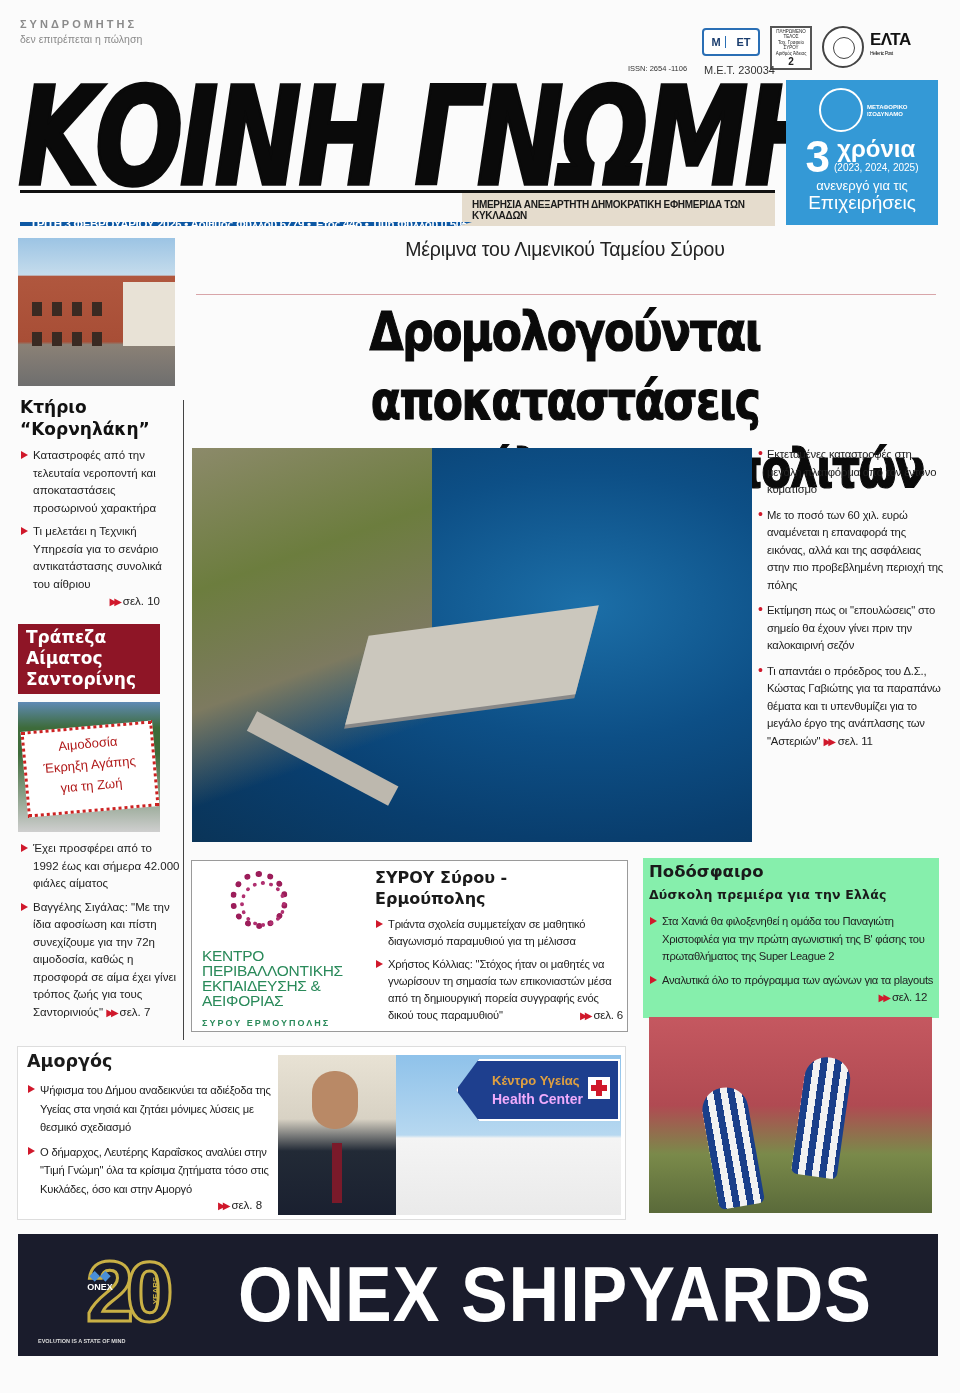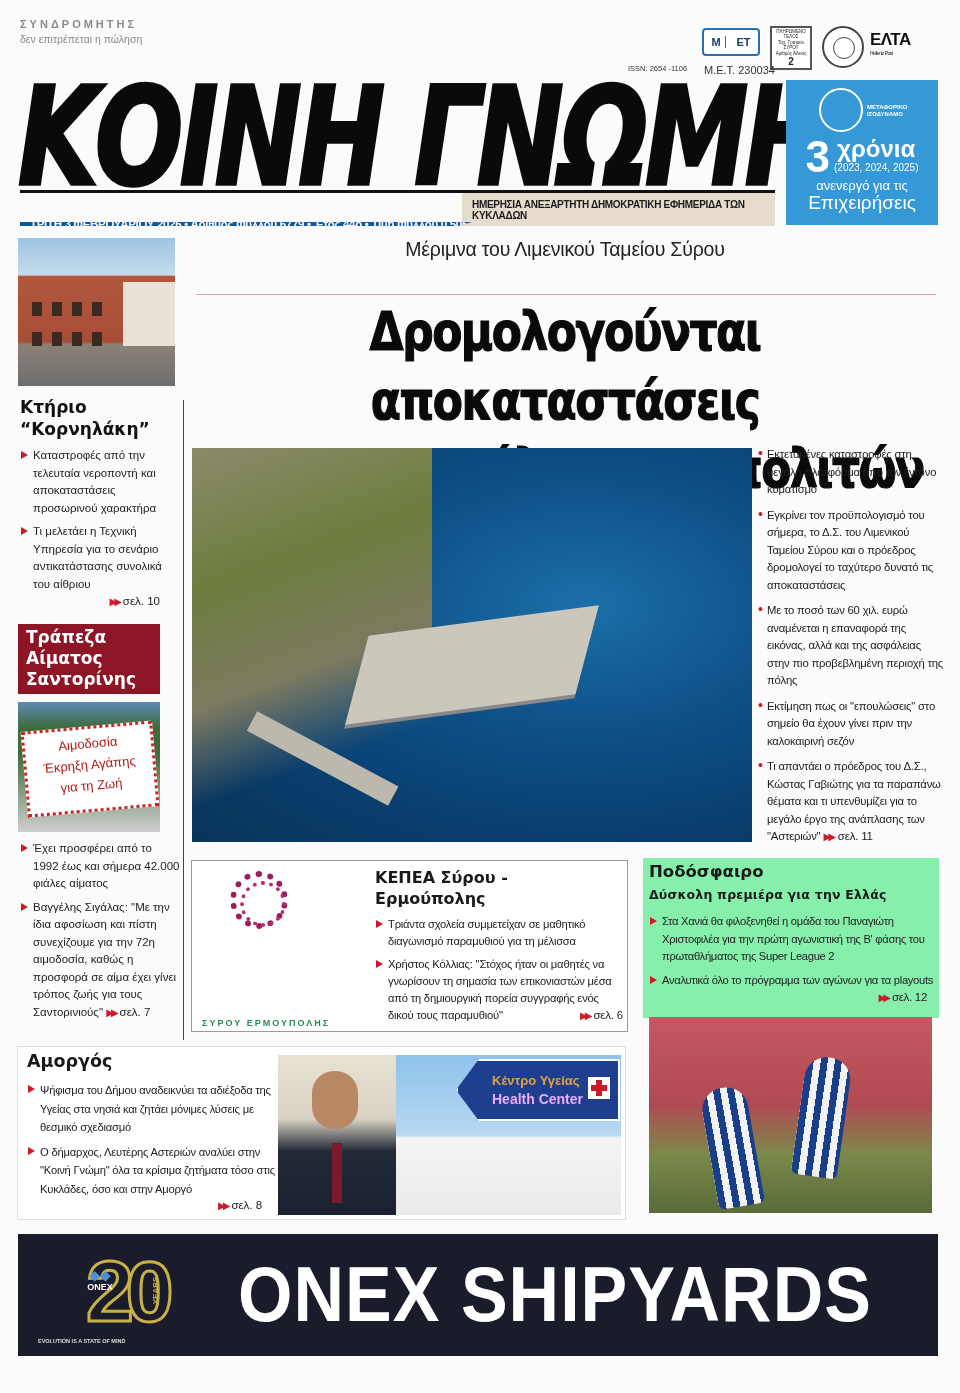--- a/index.html
+++ b/index.html
@@ -230,31 +230,36 @@
 </div>
 
 <div class="abs photo main-photo">
   <div class="rocks"></div>
   <div class="walk"></div>
   <div class="pier"></div>
 </div>
 
 <ul class="abs bullets main-list">
   <li>Εκτεταμένες καταστροφές στη μεγάλη πλατφόρμα από τον έντονο κυματισμό</li>
-  <li>Εγκρίνει τον προϋπολογισμό του σήμερα, το Δ.Σ. του Λιμενικού Ταμείου Σύρου και ο πρόεδρος δρομολογεί το ταχύτερο δυνατό τις αποκαταστάσεις</li>
   <li>Με το ποσό των 60 χιλ. ευρώ αναμένεται η επαναφορά της εικόνας, αλλά και της ασφάλειας στην πιο προβεβλημένη περιοχή της πόλης</li>
   <li>Εκτίμηση πως οι "επουλώσεις" στο σημείο θα έχουν γίνει πριν την καλοκαιρινή σεζόν</li>
   <li><span>Τι απαντάει ο πρόεδρος του Δ.Σ., Κώστας Γαβιώτης για τα παραπάνω θέματα και τι υπενθυμίζει για το μεγάλο έργο της ανάπλασης των "Αστεριών"</span><span class="ref">▶▶</span><span class="page-ref">σελ. 11</span></li>
 </ul>
 
 <div class="abs kepea-box">
   <div class="kepea-logo-ring"></div>
+  <div class="kepea-org">
+    <div>ΚΕΝΤΡΟ</div>
+    <div>ΠΕΡΙΒΑΛΛΟΝΤΙΚΗΣ</div>
+    <div>ΕΚΠΑΙΔΕΥΣΗΣ &amp;</div>
+    <div>ΑΕΙΦΟΡΙΑΣ</div>
+  </div>
   <div class="kepea-sub">ΣΥΡΟΥ ΕΡΜΟΥΠΟΛΗΣ</div>
   <div class="kepea-title">
-    <div>ΚΕΠΕΑ Σύρου -</div>
+    <div>ΣΥΡΟΥ Σύρου -</div>
     <div>Ερμούπολης</div>
   </div>
   <ul class="bullets kepea-list">
     <li>Τριάντα σχολεία συμμετείχαν σε μαθητικό διαγωνισμό παραμυθιού για τη μέλισσα</li>
     <li><span>Χρήστος Κόλλιας: "Στόχος ήταν οι μαθητές να γνωρίσουν τη σημασία των επικονιαστών μέσα από τη δημιουργική πορεία συγγραφής ενός δικού τους παραμυθιού"</span> <span class="page-ref" style="float:right"><span class="arr">▶▶</span><span>σελ. 6</span></span></li>
   </ul>
 </div>
 
 <div class="abs foot-box">
   <div class="foot-title">Ποδόσφαιρο</div>
@@ -266,21 +271,21 @@
 </div>
 <div class="abs photo foot-photo">
   <div class="player" style="left:60px;top:70px;transform:rotate(-10deg)"></div>
   <div class="player" style="left:150px;top:40px;transform:rotate(8deg)"></div>
 </div>
 
 <div class="abs amorgos-box">
   <div class="amorgos-title">Αμοργός</div>
   <ul class="bullets amorgos-list">
     <li>Ψήφισμα του Δήμου αναδεικνύει τα αδιέξοδα της Υγείας στα νησιά και ζητάει μόνιμες λύσεις με θεσμικό σχεδιασμό</li>
-    <li>Ο δήμαρχος, Λευτέρης Αστεριών αναλύει στην "Κοινή Γνώμη" όλα τα κρίσιμα ζητήματα τόσο στις Κυκλάδες, όσο και στην Αμοργό</li>
+    <li>Ο δήμαρχος, Λευτέρης Καραΐσκος αναλύει στην "Τιμή Γνώμη" όλα τα κρίσιμα ζητήματα τόσο στις Κυκλάδες, όσο και στην Αμοργό</li>
   </ul>
   <div class="page-ref" style="position:absolute;left:200px;top:152px"><span class="arr">▶▶</span><span>σελ. 8</span></div>
   <div class="mayor-photo">
     <div class="head"></div>
       <div class="tie"></div>
   </div>
   <div class="health-photo">
     <div class="health-sign">
       <div class="gr">Κέντρο Υγείας</div>
       <div class="en">Health Center</div>

